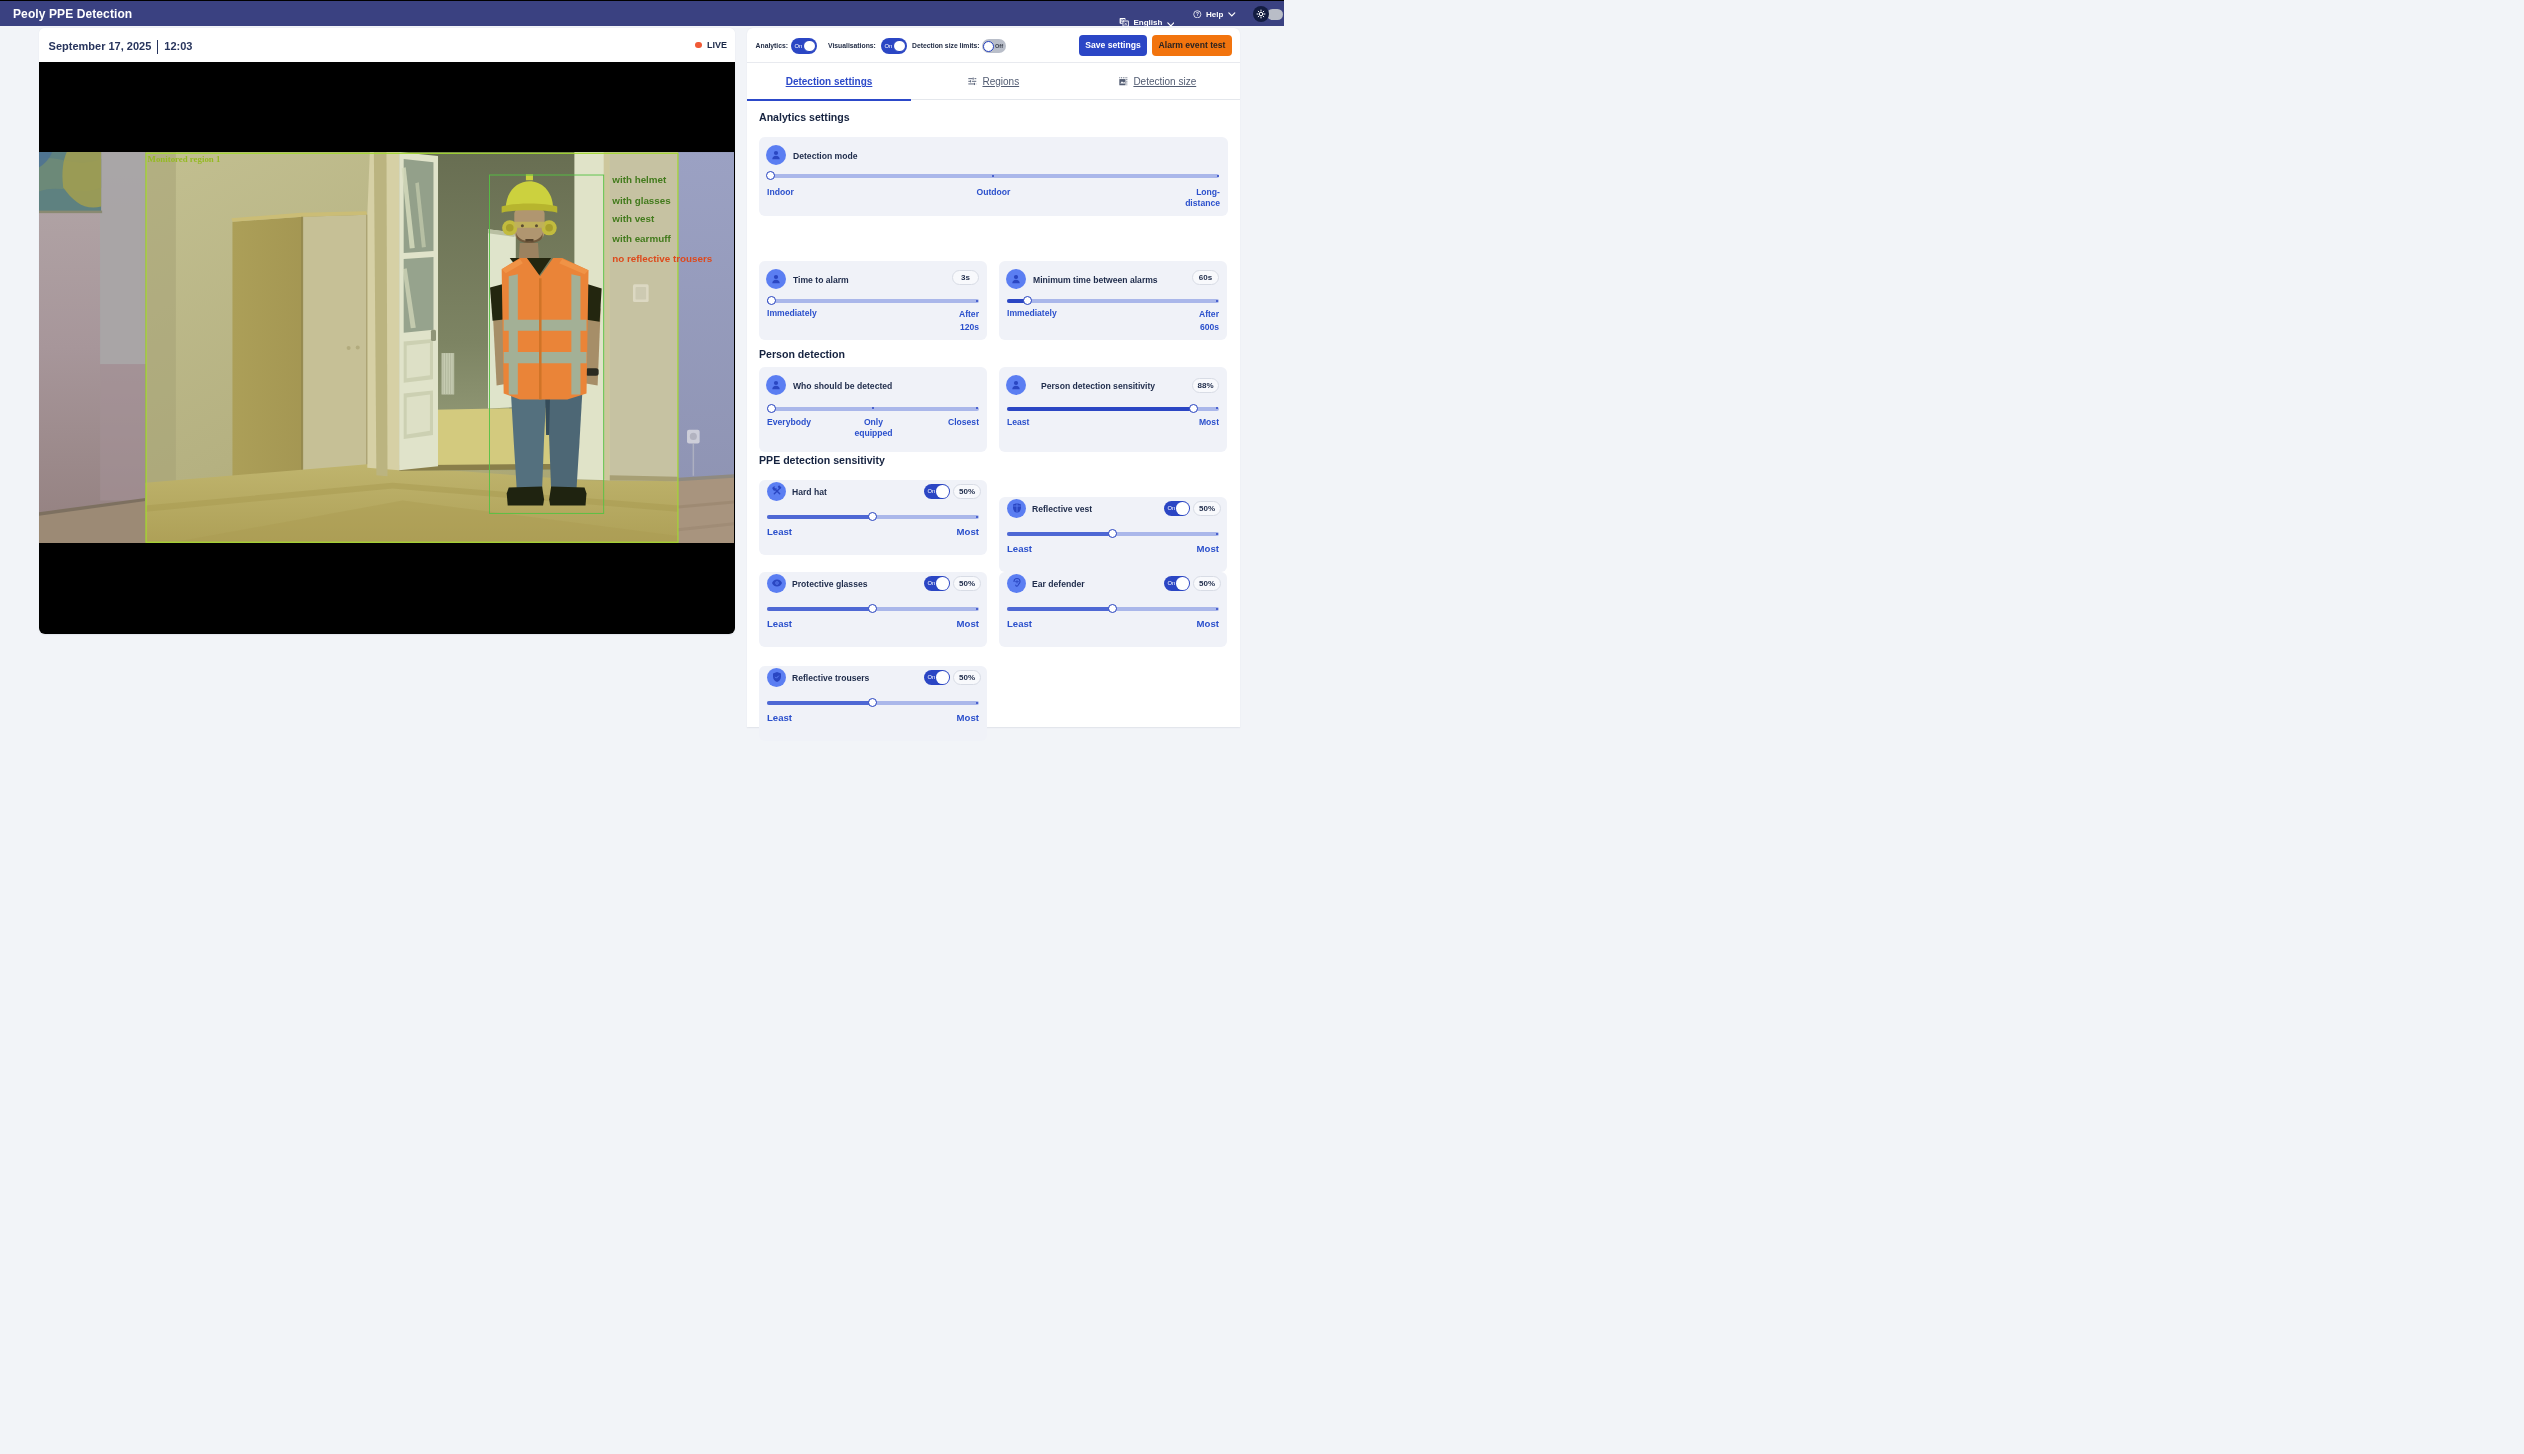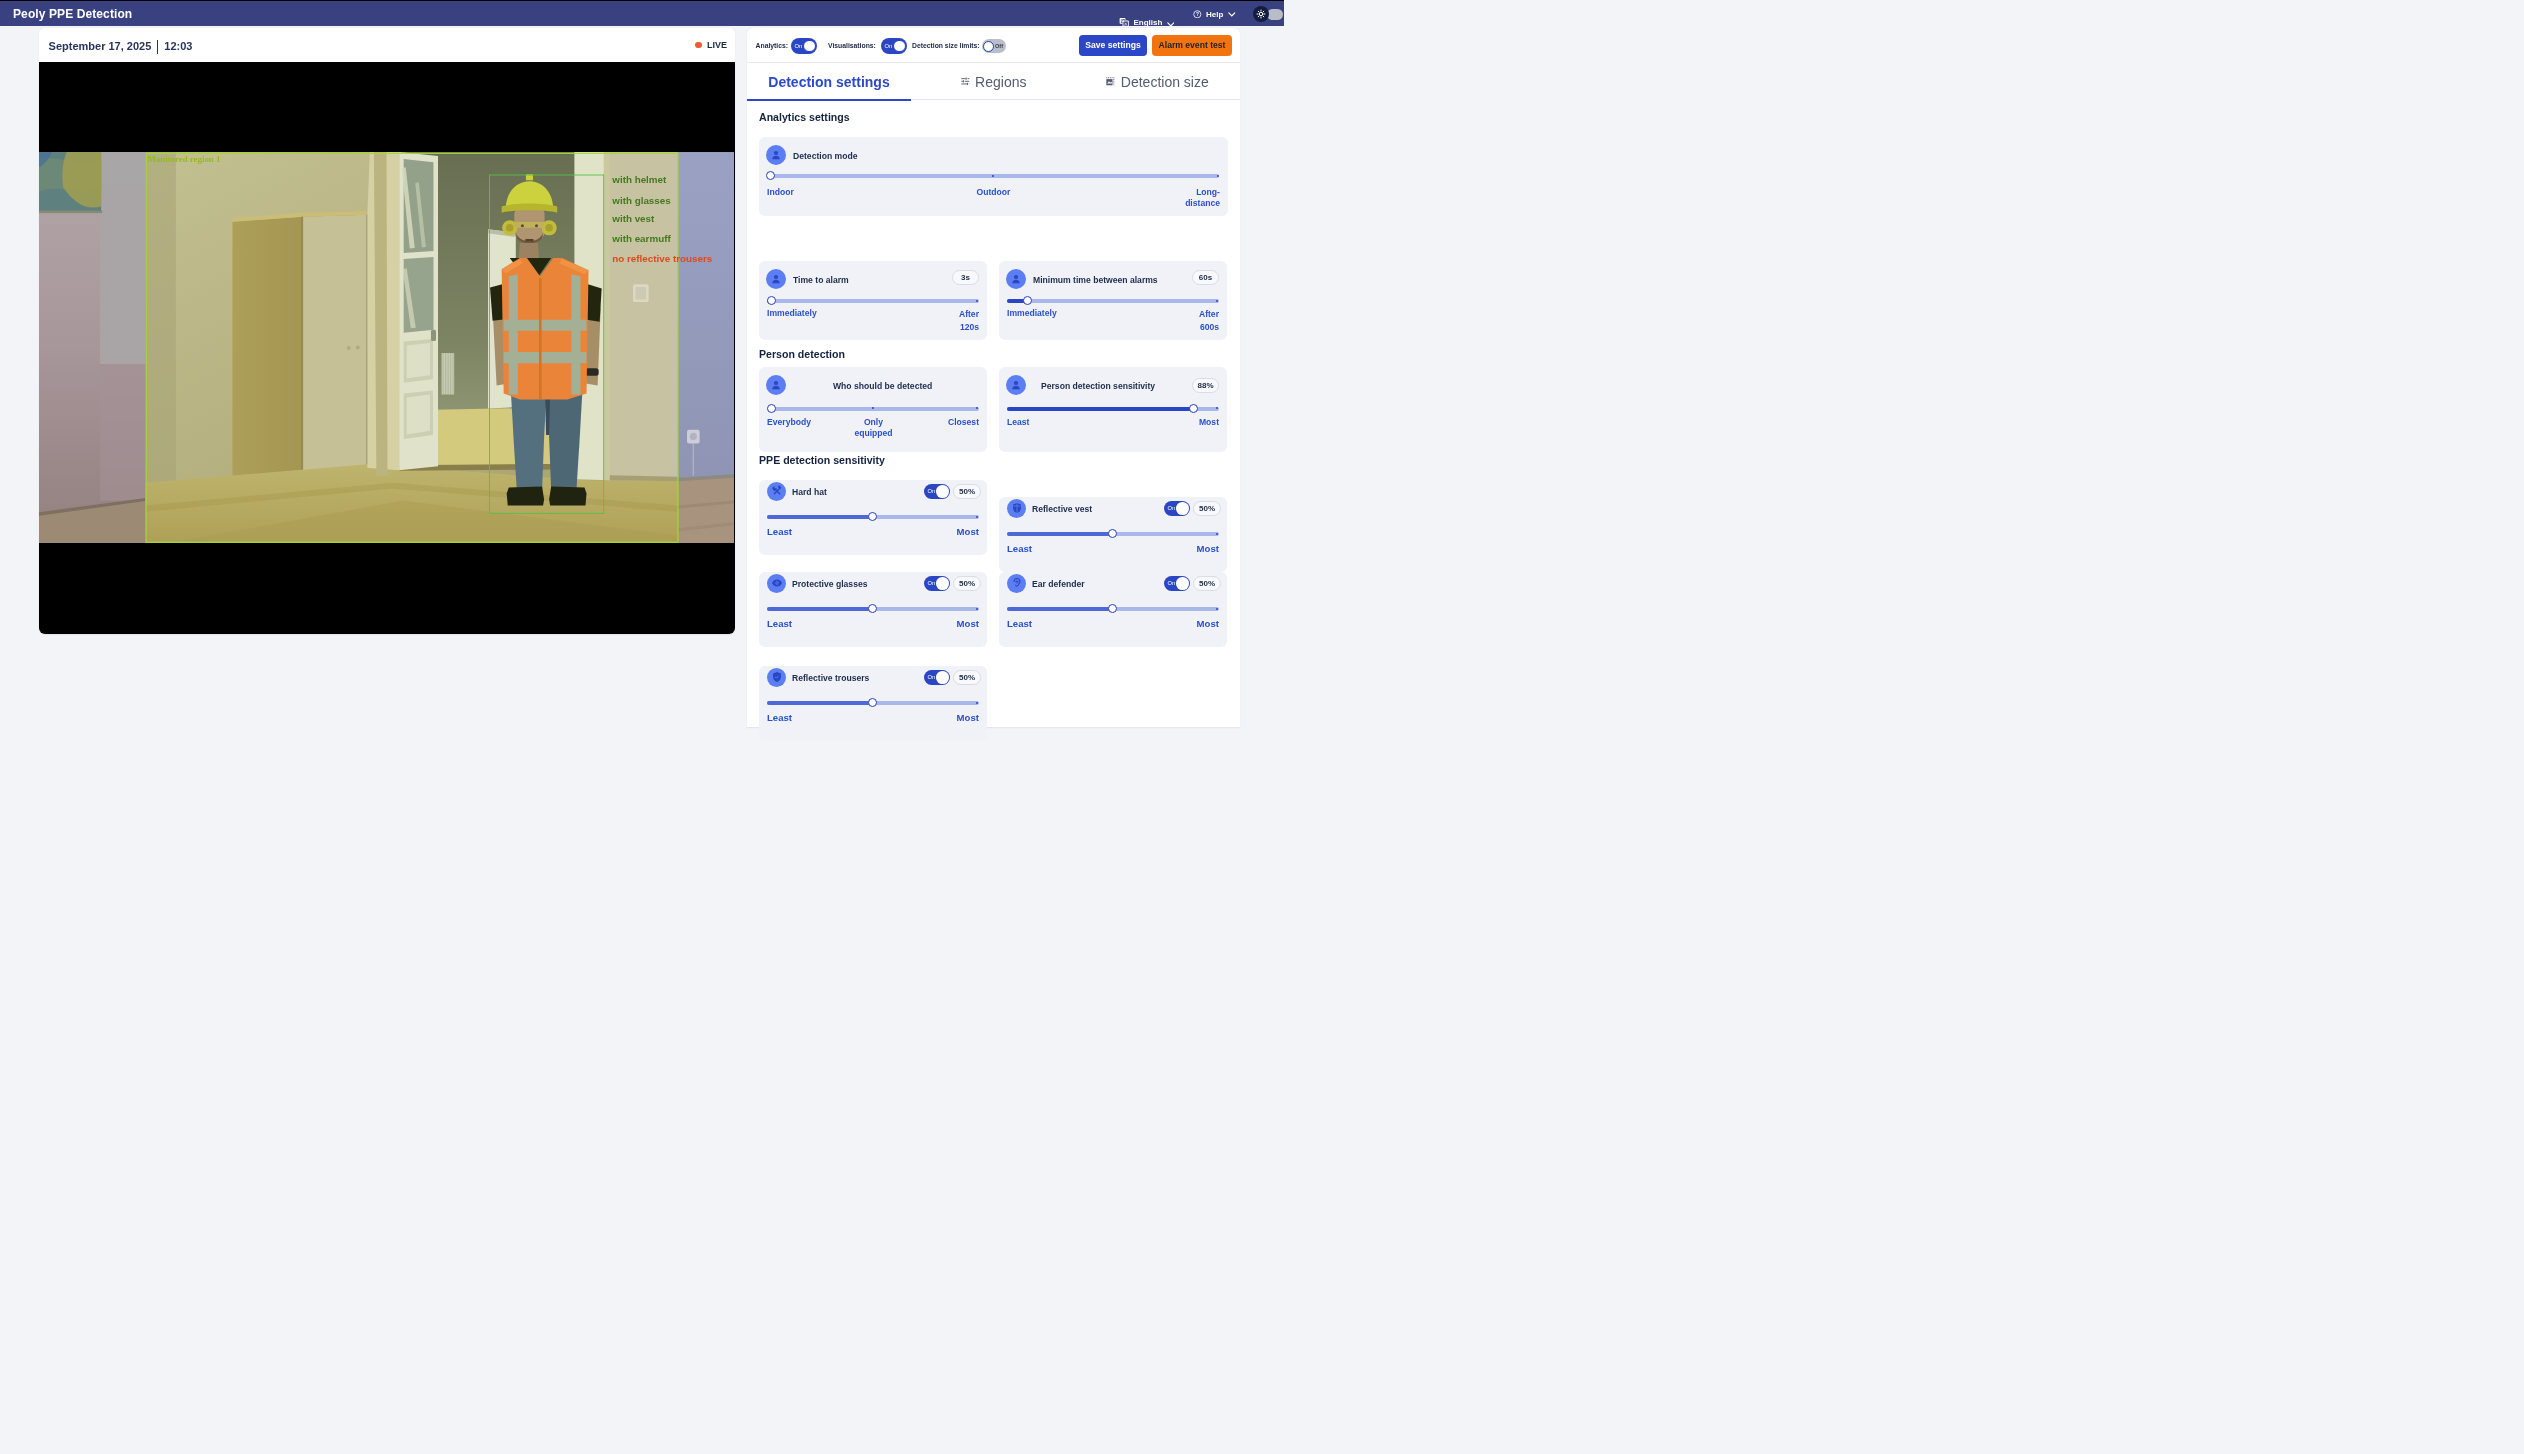--- a/index.html
+++ b/index.html
@@ -28,21 +28,21 @@
 .switch.on .txt { position:absolute; left:3.5px; top:4.5px; font-size:5.8px; color:#fff; }
 .switch.on .knob { position:absolute; right:1.5px; top:1.5px; width:12.6px; height:12.6px; border-radius:50%; background:#fff; }
 .switch.off { background:#b9bec9; width:24px; height:14px; border-radius:7px; }
 .switch.off .txt { position:absolute; right:3px; top:4px; font-size:5.6px; font-weight:bold; color:#3a404d; }
 .switch.off .knob { position:absolute; left:1px; top:1.5px; width:11px; height:11px; border-radius:50%; background:#fff; }
 .btn { position:absolute; top:6.6px; height:21px; border-radius:4px; font-size:8.6px; font-weight:bold; display:flex; align-items:center; justify-content:center; }
 #savebtn { left:332px; width:68px; background:#2b46c6; color:#fff; }
 #alarmbtn { left:405px; width:80px; background:#f2740e; color:#2a2220; }
 
 #tabs { position:absolute; left:0; top:35px; width:493px; height:37px; border-bottom:0.5px solid #e4e7ec; }
-.tab { position:absolute; top:0; width:164px; height:37px; display:flex; align-items:center; justify-content:center; gap:5px; font-size:14px; color:#525c72; }
+.tab { position:absolute; top:0; width:164px; height:37px; display:flex; align-items:center; justify-content:center; gap:5px; font-size:10px; color:#525c72;text-decoration:underline; }
 .tab.active { color:#2c49c9; font-weight:bold; }
 #tabind { position:absolute; left:0; top:36px; width:164px; height:1.5px; background:#2c49c9; }
 
 .h2 { position:absolute; left:12px; font-size:10.6px; font-weight:bold; color:#15223f; }
 .card { position:absolute; background:#f0f2f8; border-radius:6px; }
 .avatar { position:absolute; width:20px; height:20px; border-radius:50%; background:#5b7ef2; display:flex; align-items:center; justify-content:center; }
 .clabel { position:absolute; font-size:8.6px; font-weight:bold; color:#1e2b4a; }
 .chip { position:absolute; width:27px; height:15px; border:0.5px solid #d8dce5; background:#f8f9fc; border-radius:7.6px; font-size:8px; font-weight:bold; color:#1e2b4a; display:flex; align-items:center; justify-content:center; }
 .track { position:absolute; height:3.5px; border-radius:2px; background:#aab7ea; }
 .fill { position:absolute; height:3.5px; border-radius:2px; background:#4e68d4; }
@@ -362,21 +362,21 @@
 
   <div class="h2" style="top:320px;">Person detection</div>
 
   <div class="card" style="left:12px; top:339px; width:228px; height:85px;">
     <span class="avatar" style="left:7px; top:8px;">
         <svg width="12" height="12" viewBox="0 0 24 24">
           <circle cx="12" cy="8" r="4.2" fill="#2a46c2"></circle>
           <path d="M4.5 20.5c0-4.2 3.3-7 7.5-7s7.5 2.8 7.5 7z" fill="#2a46c2"></path>
         </svg>
       </span>
-    <span class="clabel" style="left:34px; top:14px;margin-left:40px;">Who should be detected</span>
+    <span class="clabel" style="left:34px; top:14px;">Who should be detected</span>
     <div class="track" style="left:8px; top:40px; width:212px;"></div>
     <span class="dot2" style="left:113px; top:40px;"></span>
     <span class="dot2" style="left:217px; top:40px;"></span>
     <span class="knob" style="left:8px; top:37px;"></span>
     <span class="slbl" style="left:8px; top:50px;">Everybody</span>
     <span class="slbl" style="left:74px; top:50px; width:81px; text-align:center; line-height:11px;">Only<br>equipped</span>
     <span class="slbl" style="left:139px; top:50px; width:81px; text-align:right;">Closest</span>
   </div>
   <div class="card" style="left:252px; top:339px; width:228px; height:85px;">
     <span class="avatar" style="left:7px; top:8px;">

